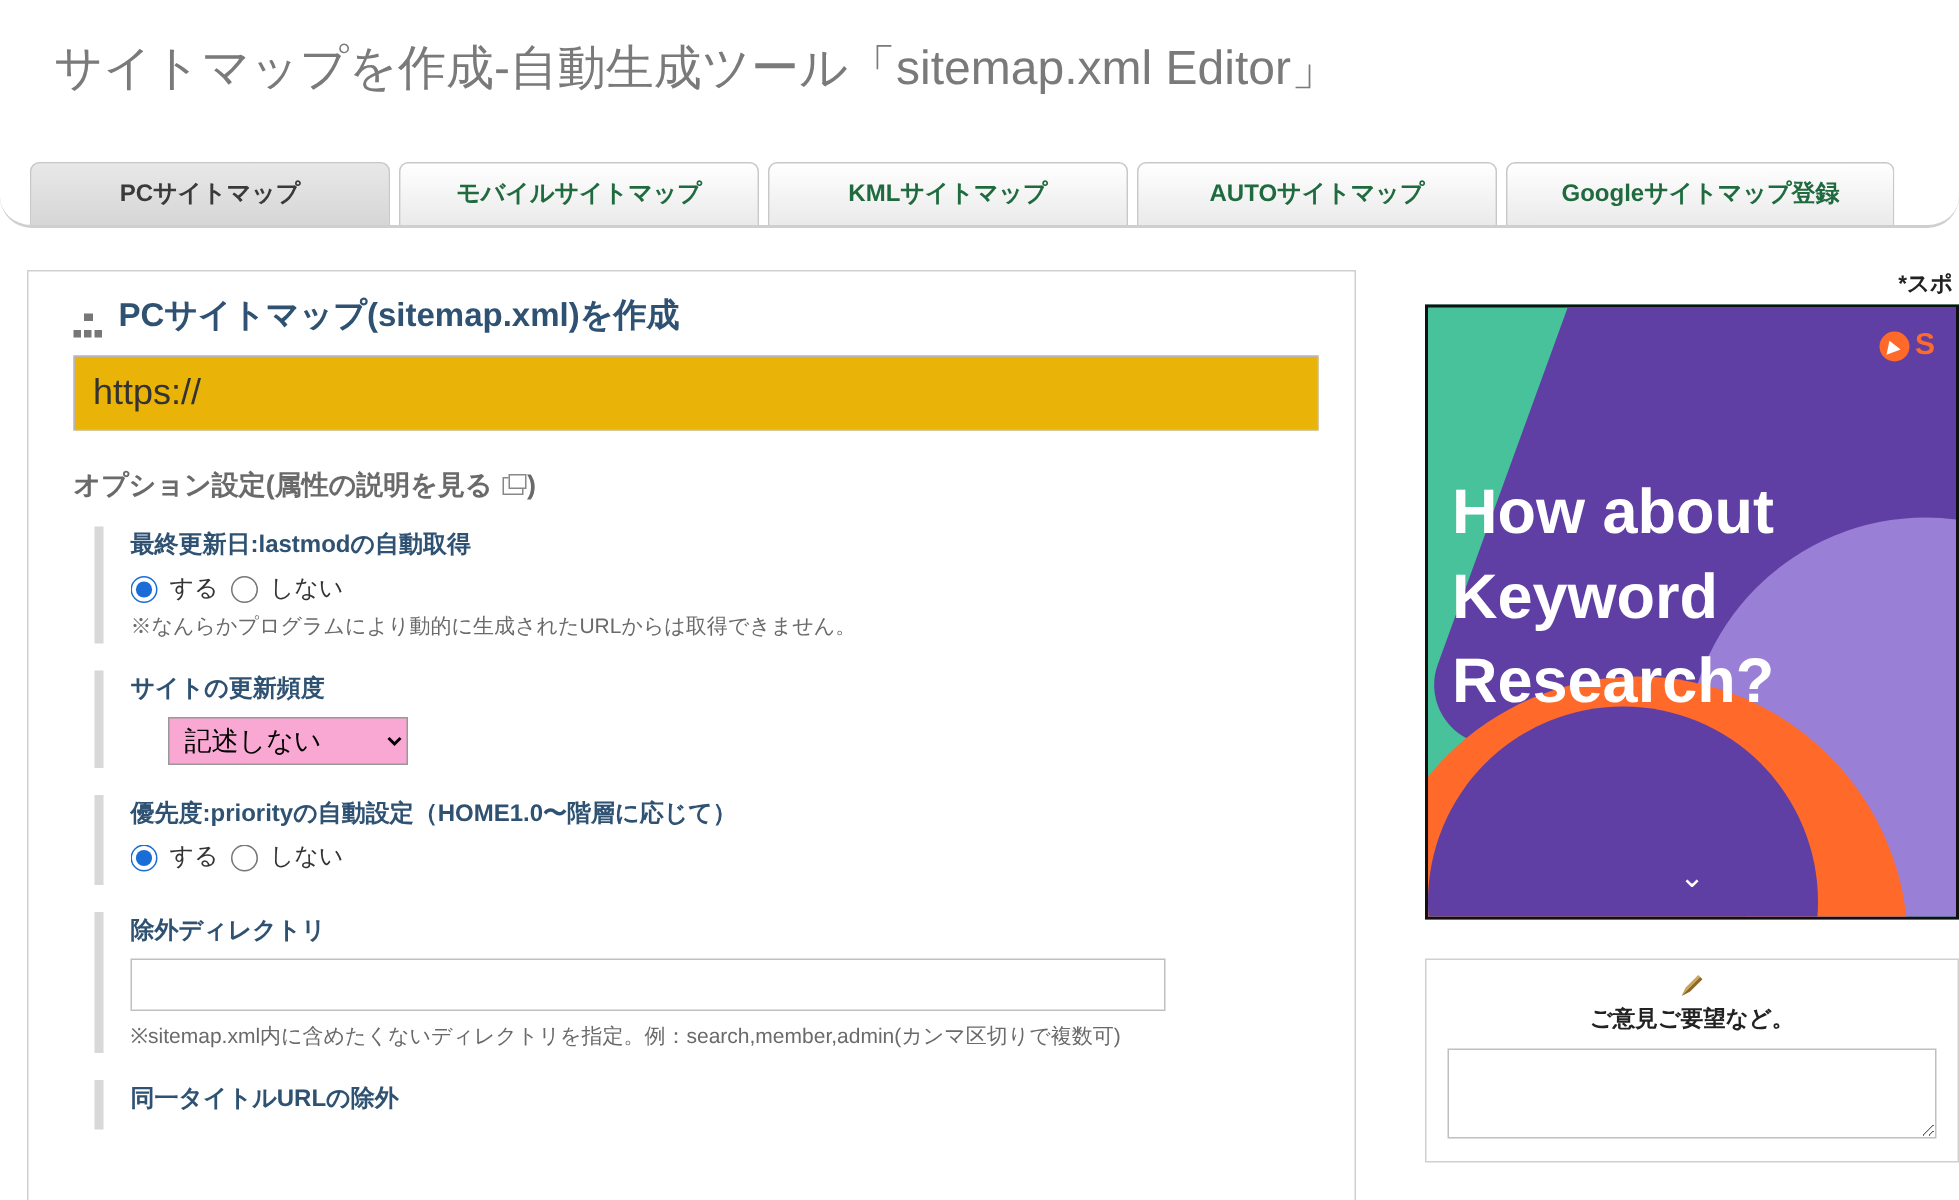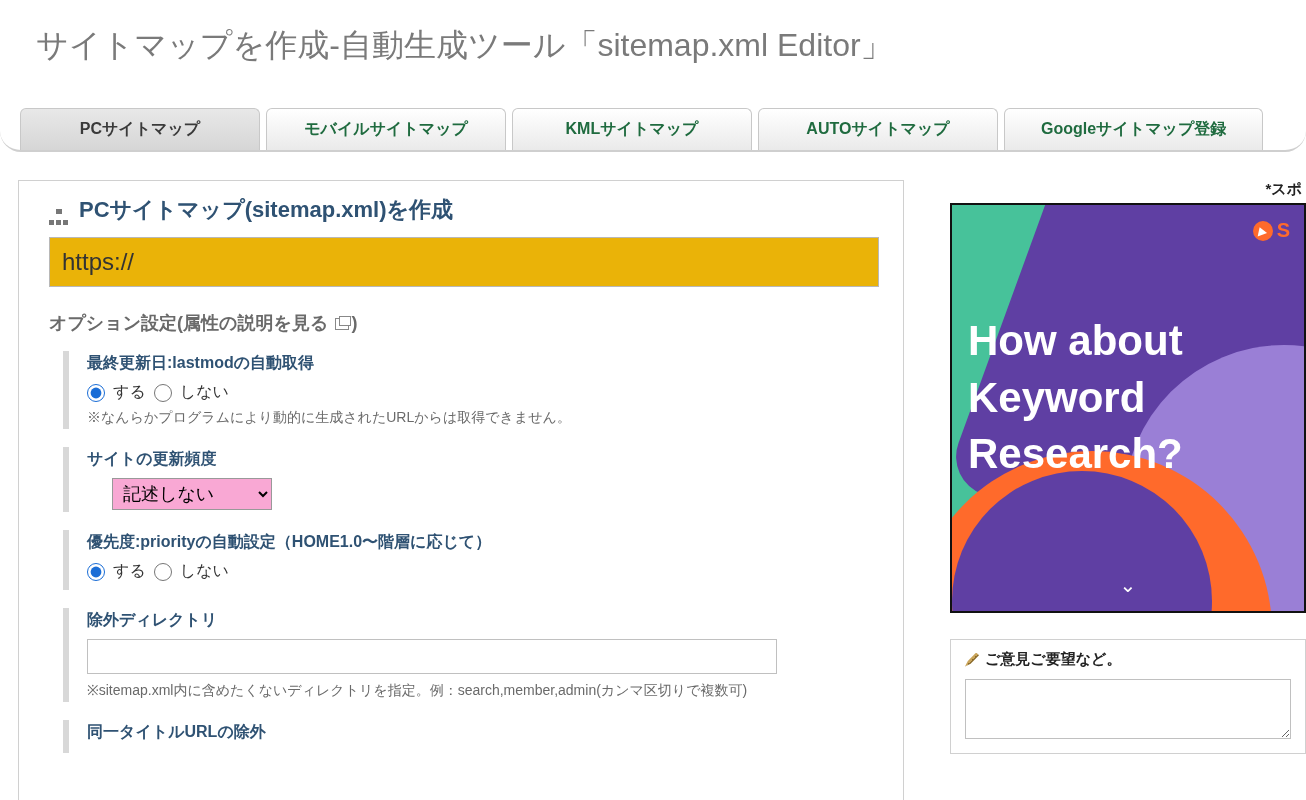--- a/index.html
+++ b/index.html
@@ -254,20 +254,21 @@
   padding: 10px 14px;
 }
 .feedback-head {
   display: flex;
   align-items: center;
   gap: 6px;
   font-size: 15px;
   font-weight: bold;
   color: #222;
   margin-bottom: 10px;
+  flex-direction: column;
 }
 .pencil-icon {
   width: 14px; height: 14px;
   background: linear-gradient(135deg, #c9a45a 50%, #8a6a2a 50%);
   clip-path: polygon(0 100%, 20% 60%, 80% 0, 100% 20%, 40% 80%);
 }
 .feedback-textarea {
   width: 100%;
   height: 60px;
   border: 1px solid #c0c0c0;

